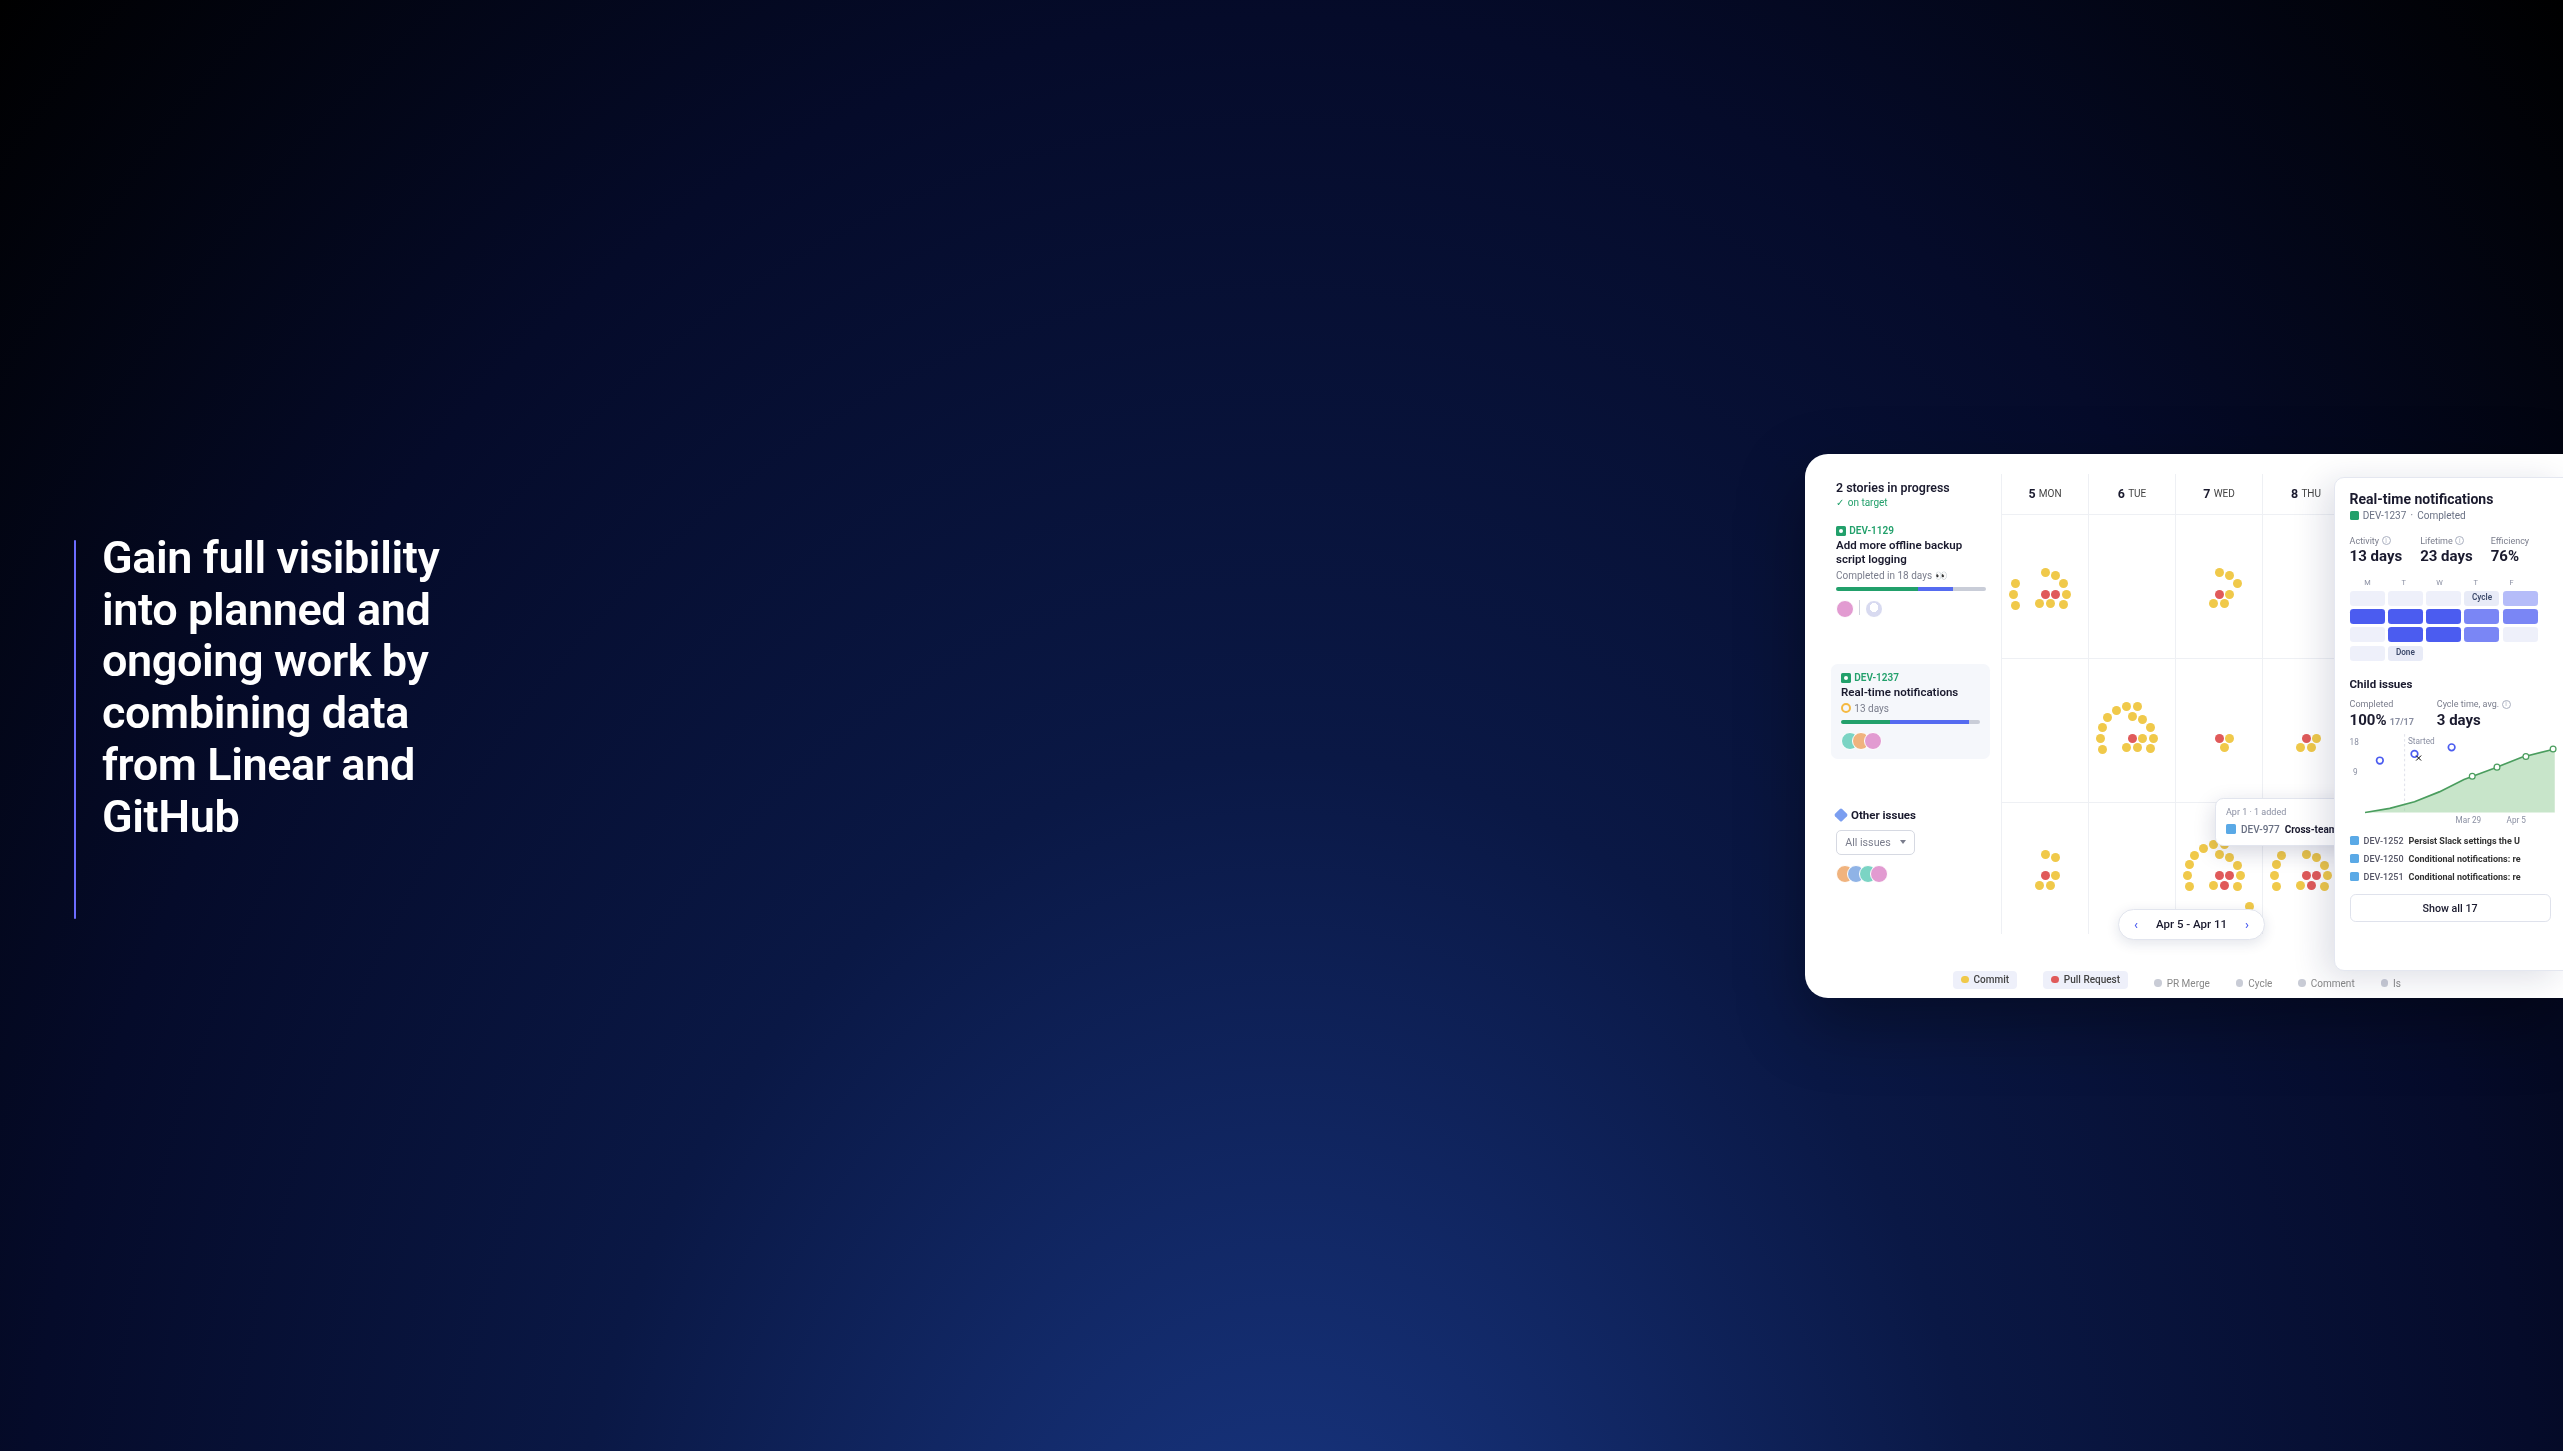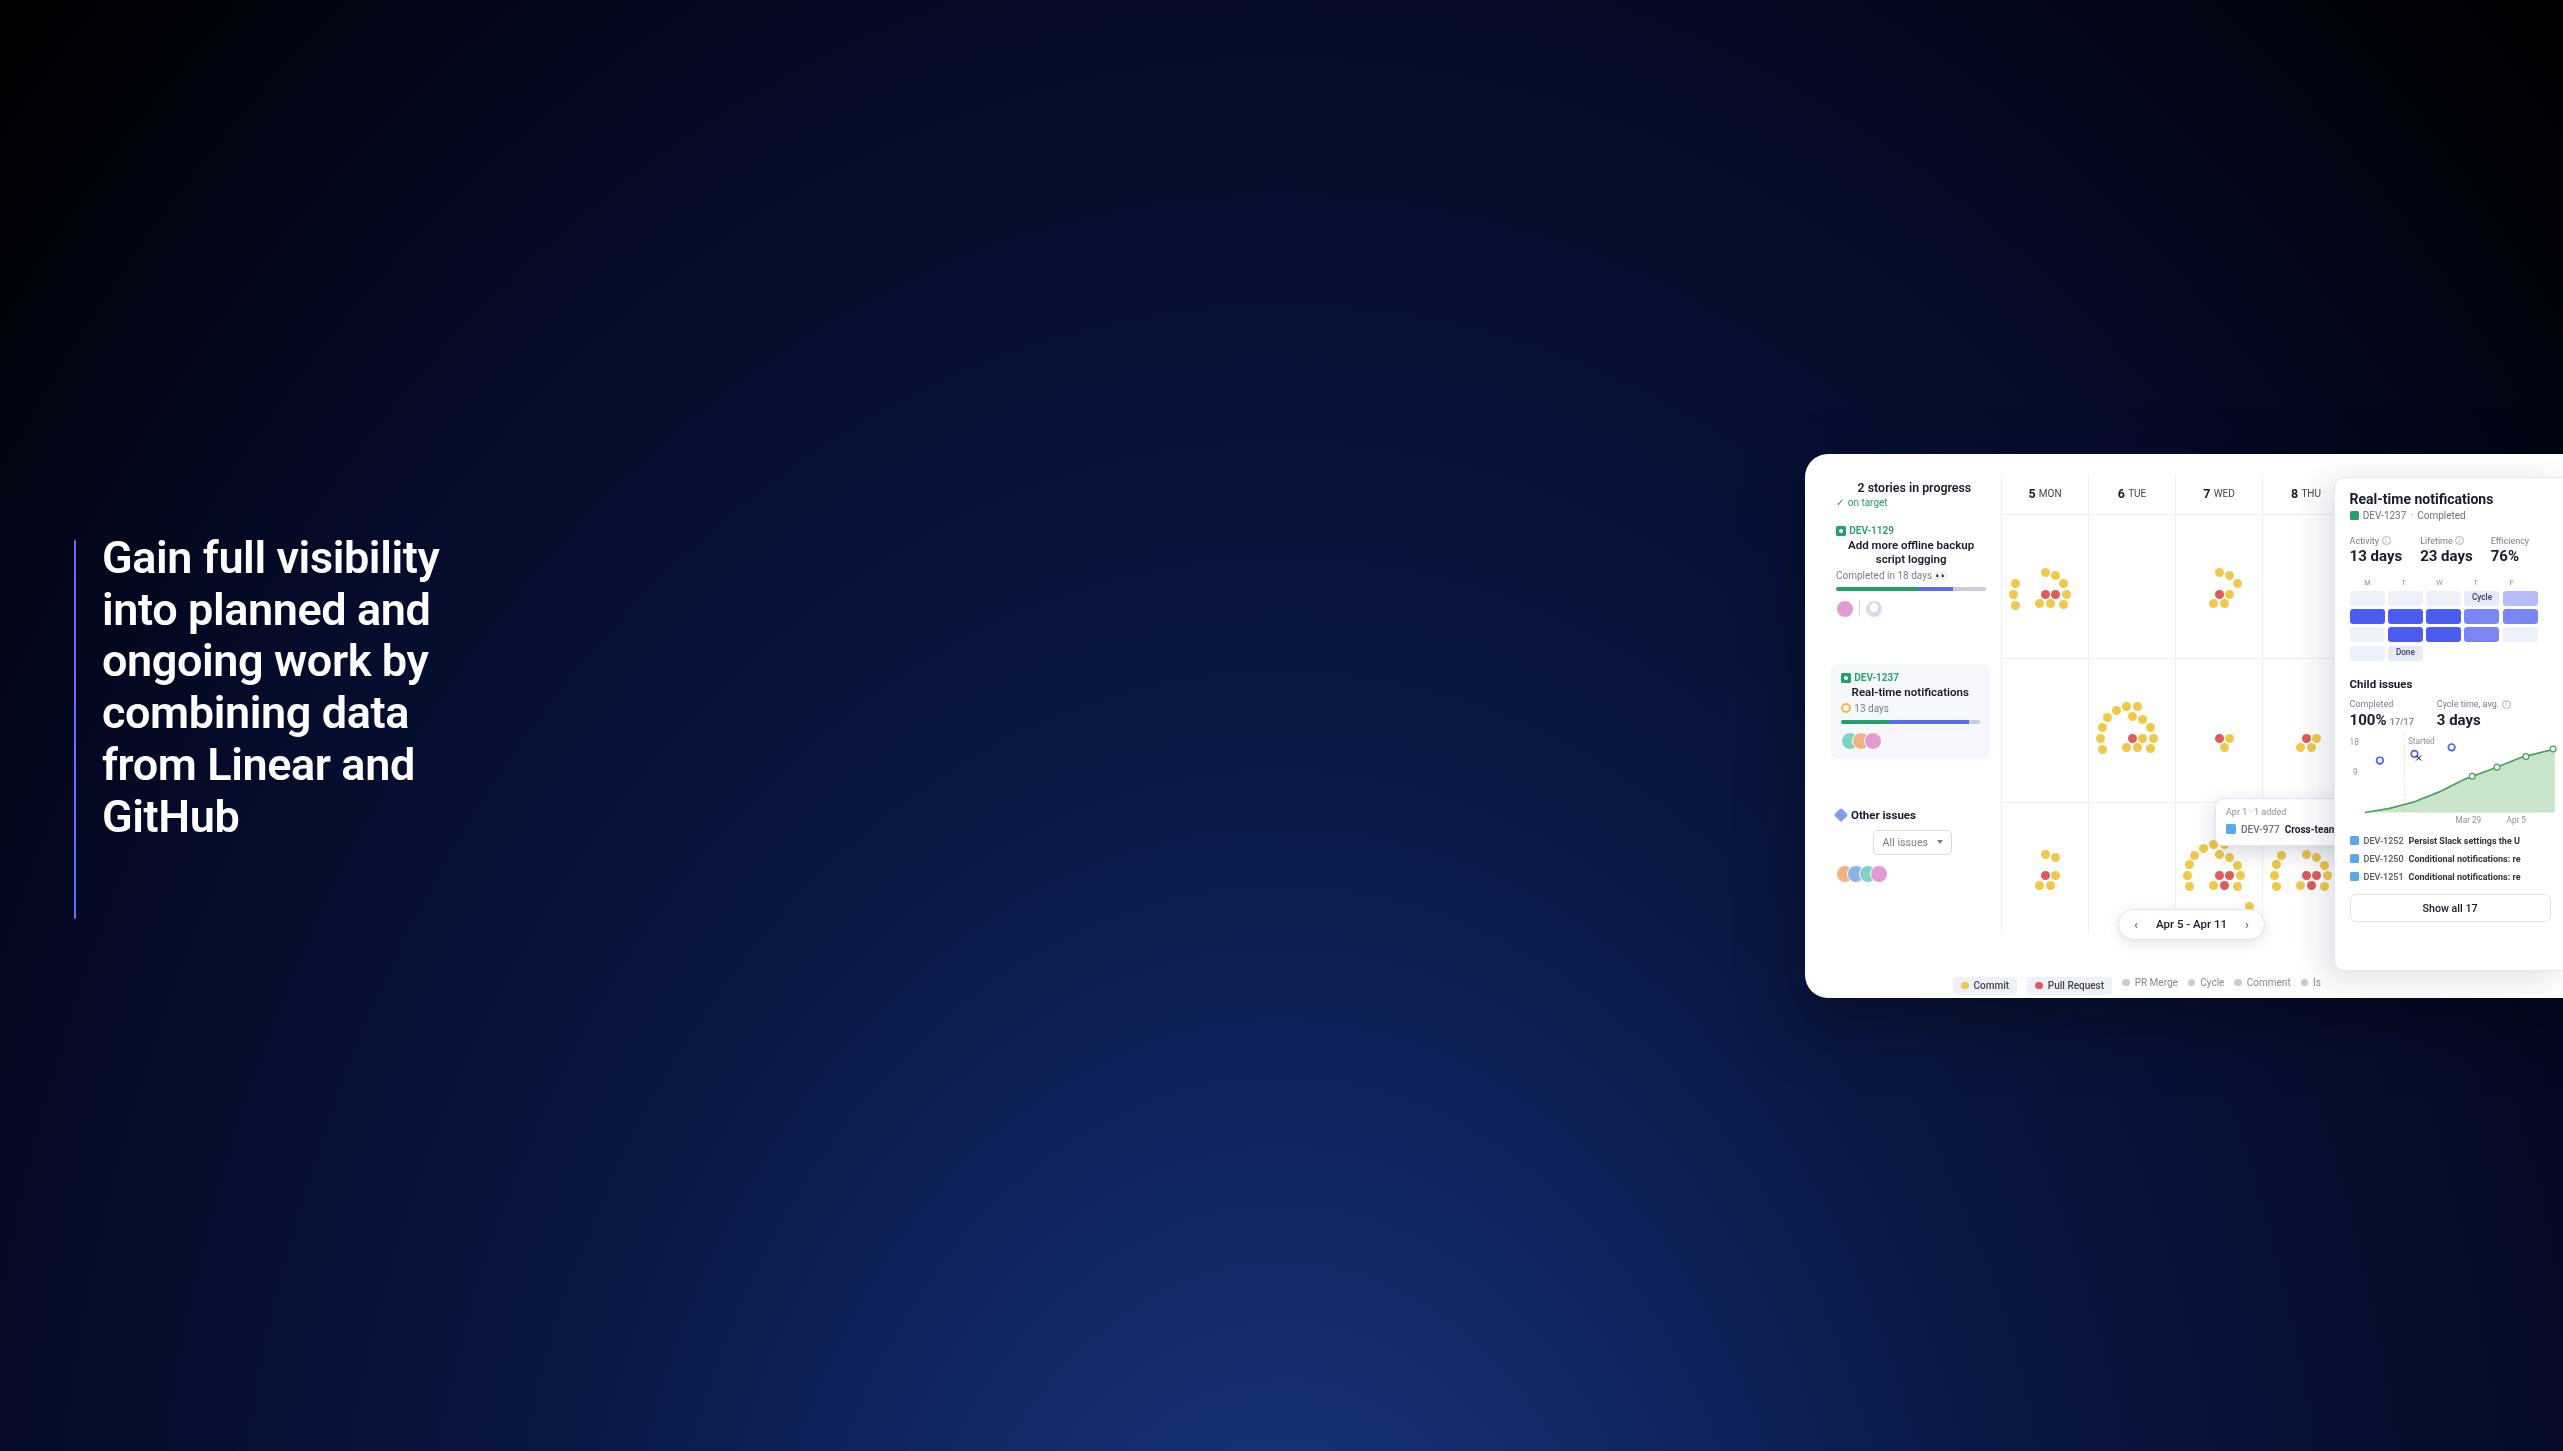--- a/index.html
+++ b/index.html
@@ -58,21 +58,20 @@
     color: #1a1a2e;
   }
 
   
   .timeline {
     position: absolute;
     left: 31px; top: 20px; right: 0; bottom: 66px;
     display: grid;
     grid-template-columns: 165px repeat(4, 87px);
     grid-template-rows: 40px 144px 144px 132px;
-    text-align: center;
   }
   .col-head {
     border-left: 0.8px solid #eef0f4;
     display: flex; align-items: center; justify-content: center;
     font-size: 10px; color: #444;
   }
   .col-head b { font-size: 12.4px; margin-right: 3.3px; color:#1a1a2e; font-weight:700;}
   .row-left { padding: 6.6px 11.5px 6.6px 0; }
   .cell {
     border-left: 0.8px solid #eef0f4;
@@ -109,21 +108,21 @@
   .diamond{width:10px;height:10px;background:#7b9ef0;transform:rotate(45deg);border-radius:1.6px;}
   .select{border:0.8px solid #d6d9e2;border-radius:5px;padding:5px 23px 5px 8.2px;font-size:10.7px;color:#7a7d8c;position:relative;display:inline-block;}
   .select::after{content:"";position:absolute;right:8.2px;top:9px;width:0;height:0;border-left:3.3px solid transparent;border-right:3.3px solid transparent;border-top:4.1px solid #7a7d8c;}
 
   
   .dot{width:9px;height:9px;border-radius:50%;position:absolute;}
   .y{background:#f0c94a;}
   .r{background:#e05a5a;}
 
   
-  .legend{position:absolute;left:148px;right:0;bottom:3px;display:flex;gap:10px;align-items:flex-start;font-size:10px;color:#555;overflow:hidden;}
+  .legend{position:absolute;left:148px;right:0;bottom:9px;display:flex;gap:26px;align-items:flex-end;font-size:10px;color:#555;overflow:hidden;}
   .pill{background:#eef0fa;border-radius:4.1px;padding:3.3px 8.2px;display:flex;align-items:center;gap:5px;font-weight:500;color:#444;}
   .ldot{width:7.4px;height:7.4px;border-radius:50%;display:inline-block;}
   .lg-commit .ldot{background:#f0c94a;}
   .lg-pr .ldot{background:#e05a5a;}
   .lg-plain{display:flex;align-items:center;gap:5px;color:#888;}
   .lg-plain .ldot{background:#c9ccd6;}
 
   
   .datenav{position:absolute;bottom:58px;left:313px;background:#fff;border:0.8px solid #e2e5ee;border-radius:823px;box-shadow:0 3.3px 13px rgba(20,30,80,.12);padding:6.6px 15px;display:flex;align-items:center;gap:18px;font-size:11.5px;font-weight:500;color:#1a1a2e;}
   .chev{color:#4b5cf0;font-size:13px;cursor:pointer;}

